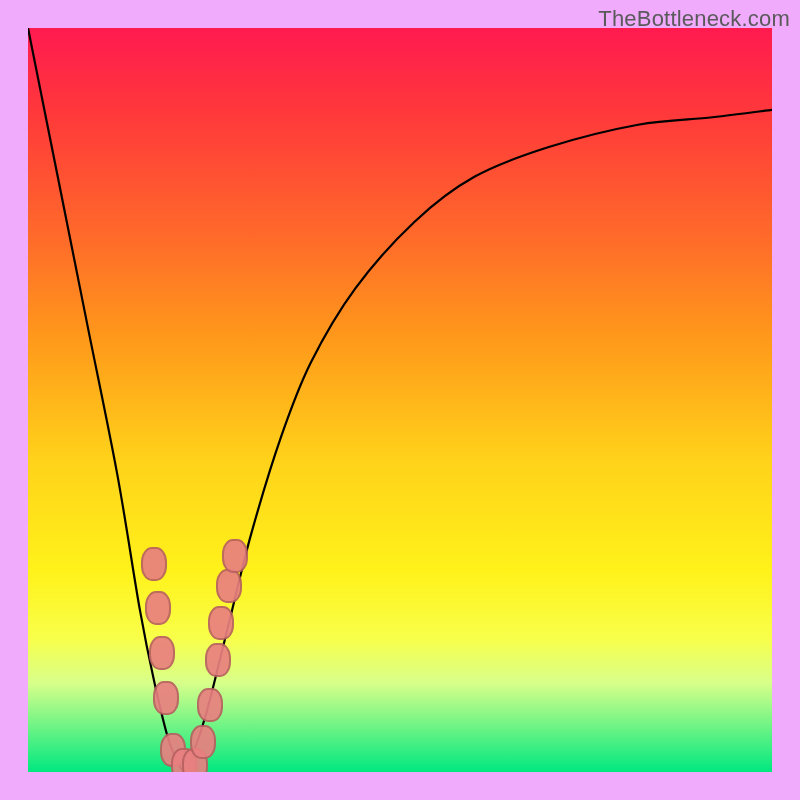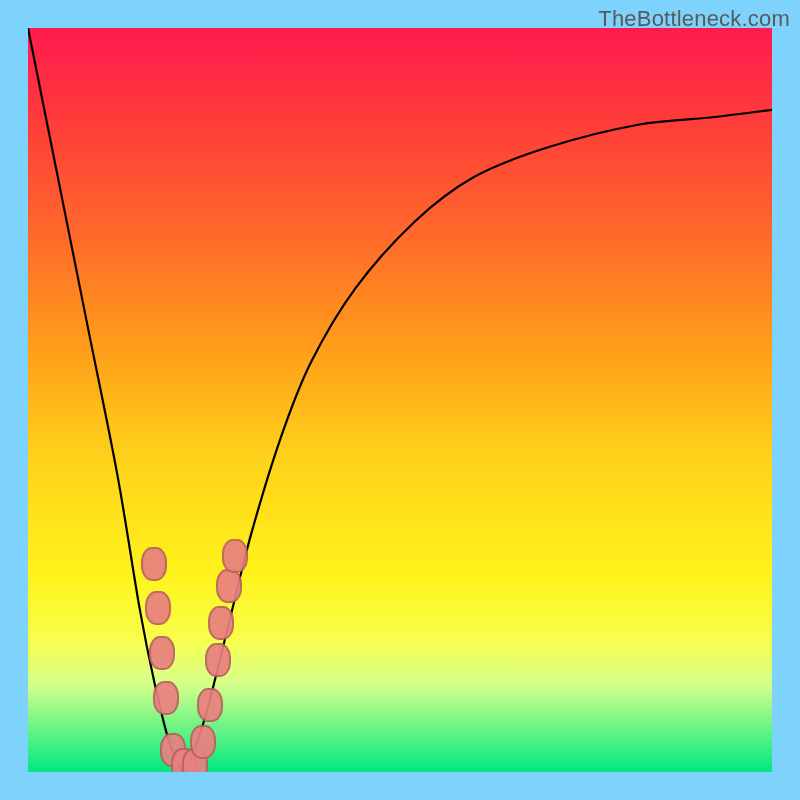--- a/index.html
+++ b/index.html
@@ -7,21 +7,21 @@
     padding: 0;
     width: 800px;
     height: 800px;
     overflow: hidden;
     font-family: Arial, Helvetica, sans-serif;
   }
   .frame {
     position: relative;
     width: 800px;
     height: 800px;
-    background: #7dd3fc;
+    background: #f0abfc;
     box-sizing: border-box;
   }
   .plot-area {
     position: absolute;
     left: 28px;
     top: 28px;
     width: 744px;
     height: 744px;
     background: linear-gradient(
       to bottom,

